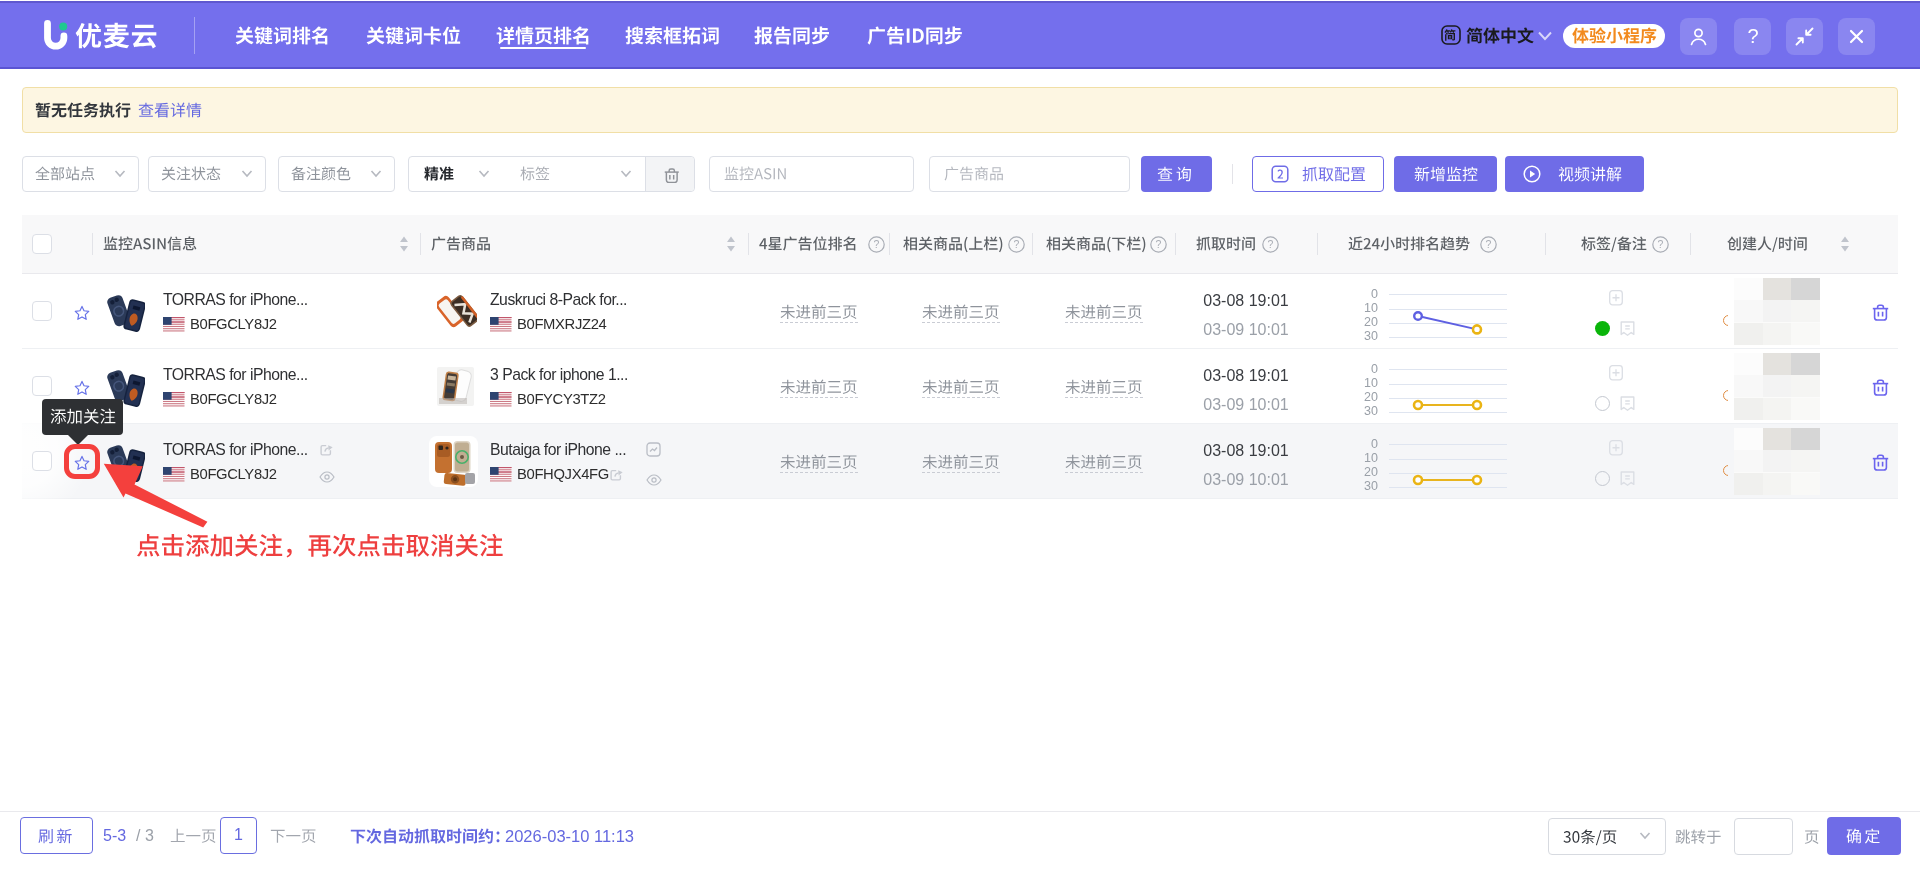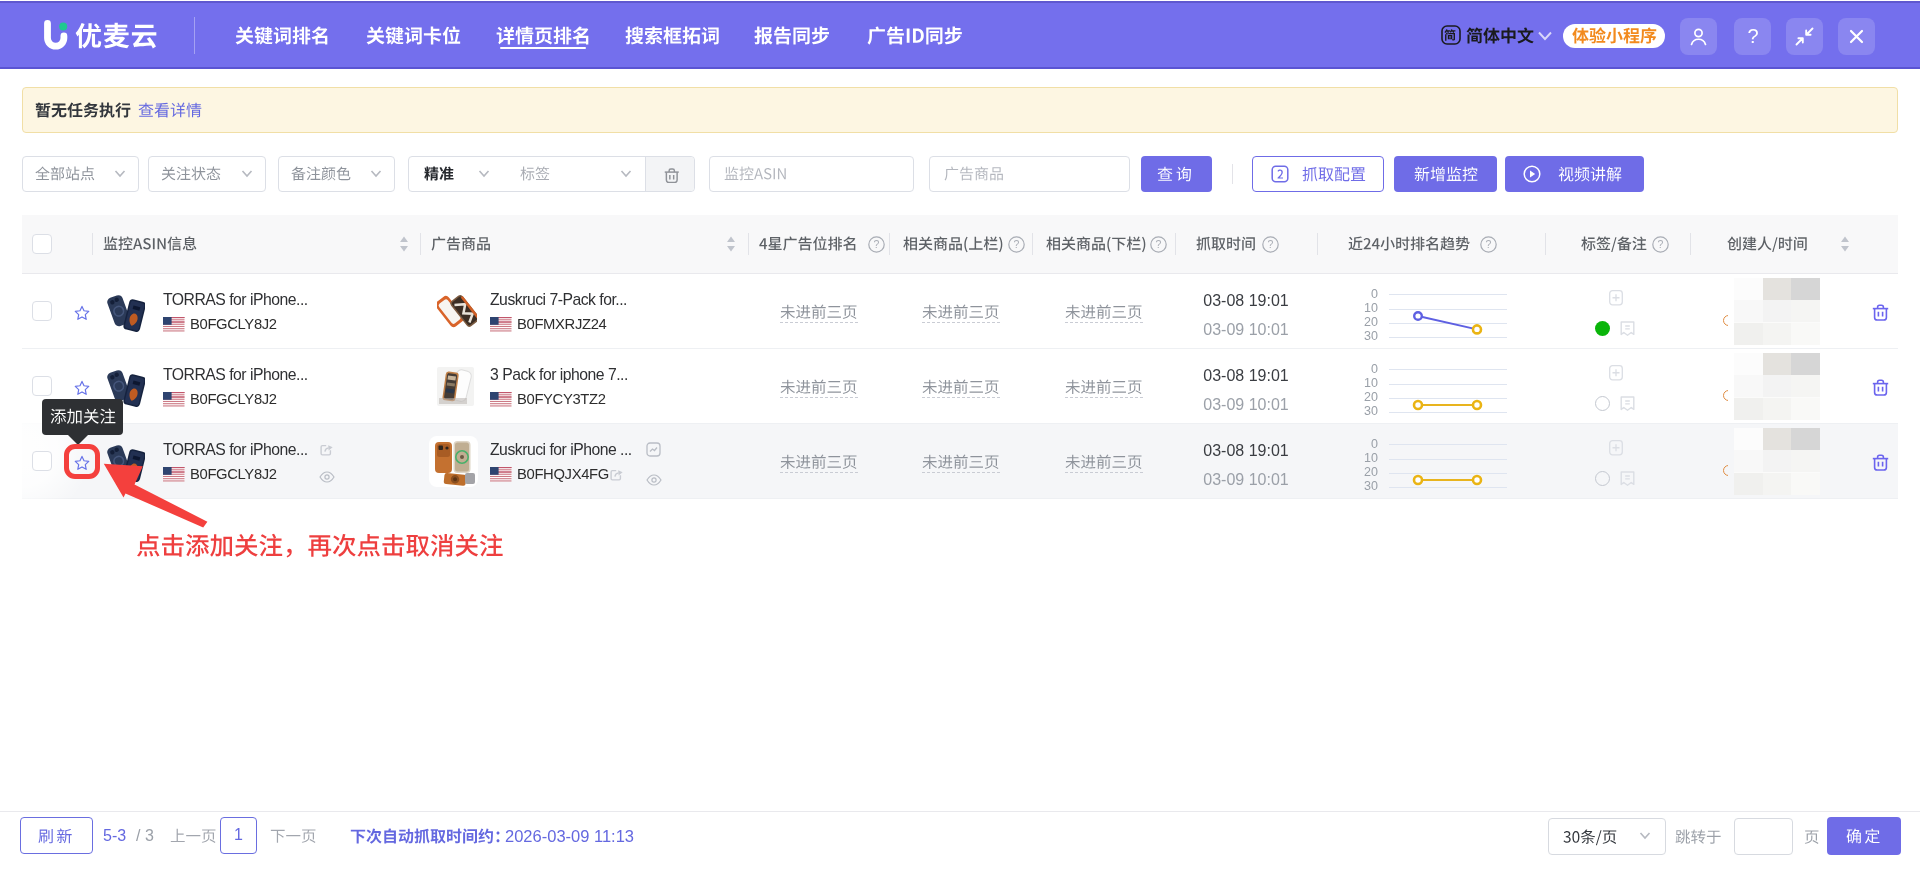--- a/index.html
+++ b/index.html
@@ -345,21 +345,21 @@
         <rect x="5" y="4" width="16" height="31" rx="4" fill="#d9642a"></rect>
 <rect x="7.5" y="7" width="11" height="25" rx="2.5" fill="#f7f5f1"></rect>
       </g>
 <g transform="rotate(-38 28 20)">
         <rect x="21" y="3" width="15" height="32" rx="3.5" fill="#7a5a40"></rect>
 <rect x="22.5" y="4.5" width="12" height="29" rx="2" fill="#3c2e24"></rect>
 <path d="M24 8 L33 14 L26 20 L33 26 L25 31" stroke="#e8e2d8" stroke-width="2.5" fill="none"></path>
 <rect x="33.5" y="6" width="2.5" height="28" fill="#cf5f26"></rect>
       </g>
     </svg>
-    <div style="position:absolute;left:490px;top:290.5px;font:400 15.75px 'Liberation Sans',sans-serif;letter-spacing:-0.5px;color:#2f3033">Zuskruci 7-Pack for...</div>
+    <div style="position:absolute;left:490px;top:290.5px;font:400 15.75px 'Liberation Sans',sans-serif;letter-spacing:-0.5px;color:#2f3033">Zuskruci 8-Pack for...</div>
     <svg style="position:absolute;left:490px;top:317.0px" width="21.5" height="14.5" viewBox="0 0 21.5 14.5">
 <rect width="21.5" height="14.5" fill="#fff"></rect>
 <g fill="#cc7a85">
         <rect y="0.0" width="21.5" height="1.11"></rect>
         <rect y="2.23" width="21.5" height="1.11"></rect>
         <rect y="4.46" width="21.5" height="1.11"></rect>
         <rect y="6.6899999999999995" width="21.5" height="1.11"></rect>
         <rect y="8.92" width="21.5" height="1.11"></rect>
         <rect y="11.15" width="21.5" height="1.11"></rect>
         <rect y="13.379999999999999" width="21.5" height="1.11"></rect>
@@ -474,21 +474,21 @@
       </g>
 <g transform="rotate(8 14 20)">
         <rect x="7" y="5" width="13" height="29" rx="3" fill="#c08048"></rect>
 <rect x="8.5" y="6.5" width="10" height="26" rx="2" fill="#453c36"></rect>
 <rect x="9.5" y="9" width="8" height="4" fill="#c8b49a"></rect>
         <rect x="9.5" y="16" width="8" height="3" fill="#8a7a64"></rect>
 <rect x="9.5" y="22" width="8" height="4" fill="#2a3648"></rect>
       </g>
 <rect x="2" y="31" width="28" height="6" fill="#b9b5b1" opacity=".55"></rect>
     </svg>
-    <div style="position:absolute;left:490px;top:365.5px;font:400 15.75px 'Liberation Sans',sans-serif;letter-spacing:-0.5px;color:#2f3033">3 Pack for iphone 7...</div>
+    <div style="position:absolute;left:490px;top:365.5px;font:400 15.75px 'Liberation Sans',sans-serif;letter-spacing:-0.5px;color:#2f3033">3 Pack for iphone 1...</div>
     <svg style="position:absolute;left:490px;top:392.0px" width="21.5" height="14.5" viewBox="0 0 21.5 14.5">
 <rect width="21.5" height="14.5" fill="#fff"></rect>
 <g fill="#cc7a85">
         <rect y="0.0" width="21.5" height="1.11"></rect>
         <rect y="2.23" width="21.5" height="1.11"></rect>
         <rect y="4.46" width="21.5" height="1.11"></rect>
         <rect y="6.6899999999999995" width="21.5" height="1.11"></rect>
         <rect y="8.92" width="21.5" height="1.11"></rect>
         <rect y="11.15" width="21.5" height="1.11"></rect>
         <rect y="13.379999999999999" width="21.5" height="1.11"></rect>
@@ -606,21 +606,21 @@
       <rect x="26" y="6.5" width="14" height="29" rx="2.5" fill="#c0ae92"></rect>
 <circle cx="33" cy="21" r="6.2" fill="none" stroke="#49b06a" stroke-width="1.6"></circle>
       <circle cx="33" cy="21" r="2" fill="#6a5a44"></circle>
 <g transform="rotate(6 28 44)">
         <rect x="15" y="38" width="22" height="11" rx="2.5" fill="#bd6e2c"></rect>
         <circle cx="26" cy="43.5" r="4.2" fill="#8a4e1e"></circle>
         <circle cx="26" cy="43.5" r="2" fill="#5c3414"></circle>
       </g>
 <rect x="36" y="37" width="10" height="11" rx="2" fill="#a3a3a7"></rect>
     </svg>
-    <div style="position:absolute;left:490px;top:440.5px;font:400 15.75px 'Liberation Sans',sans-serif;letter-spacing:-0.5px;color:#2f3033">Zuskruci for iPhone ...</div>
+    <div style="position:absolute;left:490px;top:440.5px;font:400 15.75px 'Liberation Sans',sans-serif;letter-spacing:-0.5px;color:#2f3033">Butaiga for iPhone ...</div>
     <svg style="position:absolute;left:490px;top:467.0px" width="21.5" height="14.5" viewBox="0 0 21.5 14.5">
 <rect width="21.5" height="14.5" fill="#fff"></rect>
 <g fill="#cc7a85">
         <rect y="0.0" width="21.5" height="1.11"></rect>
         <rect y="2.23" width="21.5" height="1.11"></rect>
         <rect y="4.46" width="21.5" height="1.11"></rect>
         <rect y="6.6899999999999995" width="21.5" height="1.11"></rect>
         <rect y="8.92" width="21.5" height="1.11"></rect>
         <rect y="11.15" width="21.5" height="1.11"></rect>
         <rect y="13.379999999999999" width="21.5" height="1.11"></rect>
@@ -752,21 +752,21 @@
     <div style="position:absolute;left:270.0px;top:828.1px;line-height:0;"><svg width="46.5" height="19.4" viewBox="0 0 46.5 19.4" xmlns="http://www.w3.org/2000/svg">
         <g transform="translate(0,13.6) scale(0.0155,-0.0155)">
           <path d="M55 766V691H441V-79H520V451C635 389 769 306 839 250L892 318C812 379 653 469 534 527L520 511V691H946V766Z M1044 431V349H1960V431Z M2464 462V281C2464 174 2421 55 2050 -19C2066 -35 2087 -64 2096 -80C2485 4 2541 143 2541 280V462ZM2545 110C2661 56 2812 -27 2885 -83L2932 -23C2854 32 2703 111 2589 161ZM2171 595V128H2248V525H2760V130H2839V595H2478C2497 630 2517 673 2535 715H2935V785H2074V715H2449C2437 676 2419 631 2403 595Z" fill="#a2a6ae"></path>
         </g>
       </svg></div>
     <div style="position:absolute;left:350.0px;top:827.8px;line-height:0;"><svg width="160.0" height="20.0" viewBox="0 0 160.0 20.0" xmlns="http://www.w3.org/2000/svg">
         <g transform="translate(0,14.1) scale(0.0160,-0.0160)">
           <path d="M52 776V655H415V-87H544V391C646 333 760 260 818 207L907 317C830 380 674 467 565 521L544 496V655H949V776Z M1040 695C1109 655 1200 592 1240 548L1317 647C1273 690 1180 747 1112 783ZM1028 83 1140 1C1202 99 1267 210 1323 316L1228 396C1164 280 1084 157 1028 83ZM1437 850C1407 686 1347 527 1263 432C1295 417 1356 384 1382 365C1423 420 1460 492 1492 574H1803C1786 512 1764 449 1745 407C1774 395 1822 371 1847 358C1884 434 1927 543 1952 649L1864 700L1841 694H1533C1546 737 1557 781 1567 826ZM1549 544V481C1549 350 1523 134 1242 -2C1272 -24 1316 -69 1335 -98C1497 -15 1584 95 1629 204C1684 72 1766 -25 1896 -83C1913 -50 1950 1 1976 25C1808 87 1720 225 1676 407C1677 432 1678 456 1678 478V544Z M2265 391H2743V288H2265ZM2265 502V605H2743V502ZM2265 177H2743V73H2265ZM2428 851C2423 812 2412 763 2400 720H2144V-89H2265V-38H2743V-87H2870V720H2526C2542 755 2558 795 2573 835Z M3081 772V667H3474V772ZM3090 20 3091 22V19C3120 38 3163 52 3412 117L3423 70L3519 100C3498 65 3473 32 3443 3C3473 -16 3513 -59 3532 -88C3674 53 3716 264 3730 517H3833C3824 203 3814 81 3792 53C3781 40 3772 37 3755 37C3733 37 3691 37 3643 41C3663 8 3677 -42 3679 -76C3731 -78 3782 -78 3814 -73C3849 -66 3872 -56 3897 -21C3931 25 3941 172 3951 578C3951 593 3952 632 3952 632H3734L3736 832H3617L3616 632H3504V517H3612C3605 358 3584 220 3525 111C3507 180 3468 286 3432 367L3335 341C3351 303 3367 260 3381 217L3211 177C3243 255 3274 345 3295 431H3492V540H3048V431H3172C3150 325 3115 223 3102 193C3086 156 3072 133 3052 127C3066 97 3084 42 3090 20Z M4383 745V534C4383 372 4375 130 4288 -37C4314 -47 4362 -76 4384 -92C4475 87 4490 360 4490 534V659L4569 668V-77H4677V683L4750 697C4757 356 4777 75 4892 -86C4910 -52 4949 0 4976 23C4877 149 4863 426 4858 722C4886 730 4914 739 4939 748L4849 835C4740 792 4553 762 4383 745ZM4145 849V660H4036V550H4145V370L4031 342L4058 227L4145 252V52C4145 38 4141 34 4129 34C4117 34 4082 34 4046 35C4060 3 4074 -46 4076 -76C4141 -76 4185 -72 4215 -53C4246 -34 4255 -4 4255 51V284L4361 316L4346 424L4255 399V550H4358V660H4255V849Z M5821 632C5803 517 5774 413 5735 322C5697 415 5670 520 5650 632ZM5510 745V632H5544C5572 467 5611 319 5670 196C5617 111 5552 44 5477 -1C5502 -22 5535 -62 5552 -91C5622 -44 5682 14 5734 84C5779 18 5833 -38 5898 -83C5917 -53 5953 -10 5979 10C5907 54 5849 116 5802 192C5875 331 5924 508 5946 729L5871 749L5851 745ZM5034 149 5058 34 5327 80V-88H5444V101L5528 116L5522 216L5444 205V703H5503V810H5045V703H5100V157ZM5215 703H5327V600H5215ZM5215 498H5327V389H5215ZM5215 287H5327V188L5215 172Z M6459 428C6507 355 6572 256 6601 198L6708 260C6675 317 6607 411 6558 480ZM6299 385V203H6178V385ZM6299 490H6178V664H6299ZM6066 771V16H6178V96H6411V771ZM6747 843V665H6448V546H6747V71C6747 51 6739 44 6717 44C6695 44 6621 44 6551 47C6569 13 6588 -41 6593 -74C6693 -75 6764 -72 6808 -53C6853 -34 6869 -2 6869 70V546H6971V665H6869V843Z M7071 609V-88H7195V609ZM7085 785C7131 737 7182 671 7203 627L7304 692C7281 737 7226 799 7180 843ZM7404 282H7597V186H7404ZM7404 473H7597V378H7404ZM7297 569V90H7709V569ZM7339 800V688H7814V40C7814 28 7810 23 7797 23C7786 23 7748 22 7717 24C7731 -5 7746 -52 7751 -83C7814 -83 7861 -81 7895 -63C7928 -44 7938 -16 7938 40V800Z M8028 73 8046 -40C8155 -20 8298 5 8434 32L8427 136C8282 112 8129 86 8028 73ZM8476 384C8547 322 8629 234 8664 174L8751 251C8714 312 8628 394 8557 452ZM8060 414C8077 422 8101 427 8194 438C8159 390 8129 354 8114 338C8082 302 8058 280 8033 274C8045 245 8063 192 8069 170C8097 185 8141 195 8415 240C8411 265 8408 310 8410 341L8223 315C8294 396 8362 490 8417 583L8321 644C8303 608 8282 572 8261 538L8174 531C8231 610 8288 707 8330 801L8216 848C8177 733 8107 612 8084 581C8062 548 8043 529 8022 523C8035 493 8054 437 8060 414ZM8542 850C8514 714 8461 576 8393 491C8420 476 8470 443 8492 425C8519 463 8545 509 8568 561H8819C8810 216 8799 72 8770 41C8759 28 8748 24 8729 24C8703 24 8648 24 8587 29C8608 -2 8623 -52 8625 -84C8682 -86 8742 -87 8779 -81C8819 -75 8846 -64 8874 -27C8912 24 8924 179 8935 617C8935 631 8936 671 8936 671H8612C8629 721 8645 773 8657 826Z M9250 469C9303 469 9345 509 9345 563C9345 618 9303 658 9250 658C9197 658 9155 618 9155 563C9155 509 9197 469 9250 469ZM9250 -8C9303 -8 9345 32 9345 86C9345 141 9303 181 9250 181C9197 181 9155 141 9155 86C9155 32 9197 -8 9250 -8Z" fill="#6468e0"></path>
         </g>
       </svg></div>
-    <div style="position:absolute;left:505px;top:827px;font:400 16.5px 'Liberation Sans',sans-serif;color:#6468e0">2026-03-09 11:13</div>
+    <div style="position:absolute;left:505px;top:827px;font:400 16.5px 'Liberation Sans',sans-serif;color:#6468e0">2026-03-10 11:13</div>
     <div style="position:absolute;left:1548px;top:818px;width:118px;height:37px;border:1px solid #d7dae0;border-radius:4px;box-sizing:border-box;background:#fff"></div>
     <div style="position:absolute;left:1563.0px;top:828.6px;line-height:0;"><svg width="54.3" height="19.4" viewBox="0 0 54.3 19.4" xmlns="http://www.w3.org/2000/svg">
         <g transform="translate(0,13.6) scale(0.0155,-0.0155)">
           <path d="M263 -13C394 -13 499 65 499 196C499 297 430 361 344 382V387C422 414 474 474 474 563C474 679 384 746 260 746C176 746 111 709 56 659L105 601C147 643 198 672 257 672C334 672 381 626 381 556C381 477 330 416 178 416V346C348 346 406 288 406 199C406 115 345 63 257 63C174 63 119 103 76 147L29 88C77 35 149 -13 263 -13Z M833 -13C972 -13 1061 113 1061 369C1061 623 972 746 833 746C693 746 605 623 605 369C605 113 693 -13 833 -13ZM833 61C750 61 693 154 693 369C693 583 750 674 833 674C916 674 973 583 973 369C973 154 916 61 833 61Z M1410 182C1362 121 1272 48 1206 10C1222 -2 1244 -27 1256 -43C1324 1 1417 84 1470 155ZM1739 145C1809 88 1890 6 1928 -47L1985 -4C1946 50 1862 129 1793 184ZM1777 683C1734 631 1678 586 1612 548C1549 585 1495 628 1454 679L1458 683ZM1488 842C1436 751 1333 647 1184 575C1201 564 1225 538 1238 520C1301 554 1356 592 1404 633C1443 587 1489 546 1541 511C1421 454 1281 418 1145 399C1159 382 1174 351 1180 332C1329 356 1482 399 1612 468C1731 404 1874 361 2029 339C2039 359 2058 390 2074 406C1930 424 1796 458 1684 510C1771 566 1844 636 1892 721L1842 752L1828 748H1515C1536 774 1554 800 1570 826ZM1571 393V287H1257V220H1571V3C1571 -8 1567 -11 1556 -11C1545 -12 1505 -12 1467 -10C1477 -29 1487 -57 1490 -76C1548 -76 1587 -76 1613 -65C1640 -54 1647 -35 1647 3V220H1962V287H1647V393Z M2121 -179H2188L2487 794H2421Z M2966 462V281C2966 174 2923 55 2552 -19C2568 -35 2589 -64 2598 -80C2987 4 3043 143 3043 280V462ZM3047 110C3163 56 3314 -27 3387 -83L3434 -23C3356 32 3205 111 3091 161ZM2673 595V128H2750V525H3262V130H3341V595H2980C2999 630 3019 673 3037 715H3437V785H2576V715H2951C2939 676 2921 631 2905 595Z" fill="#33373d"></path>
         </g>
       </svg></div>
     <svg style="position:absolute;left:1639px;top:832px" width="12" height="8" viewBox="0 0 12 8">
       <path d="M1.5 1 L6 6 L10.5 1" stroke="#b6b9c0" stroke-width="1.6" fill="none"></path>
     </svg>
     <div style="position:absolute;left:1675.0px;top:828.6px;line-height:0;"><svg width="46.5" height="19.4" viewBox="0 0 46.5 19.4" xmlns="http://www.w3.org/2000/svg">

